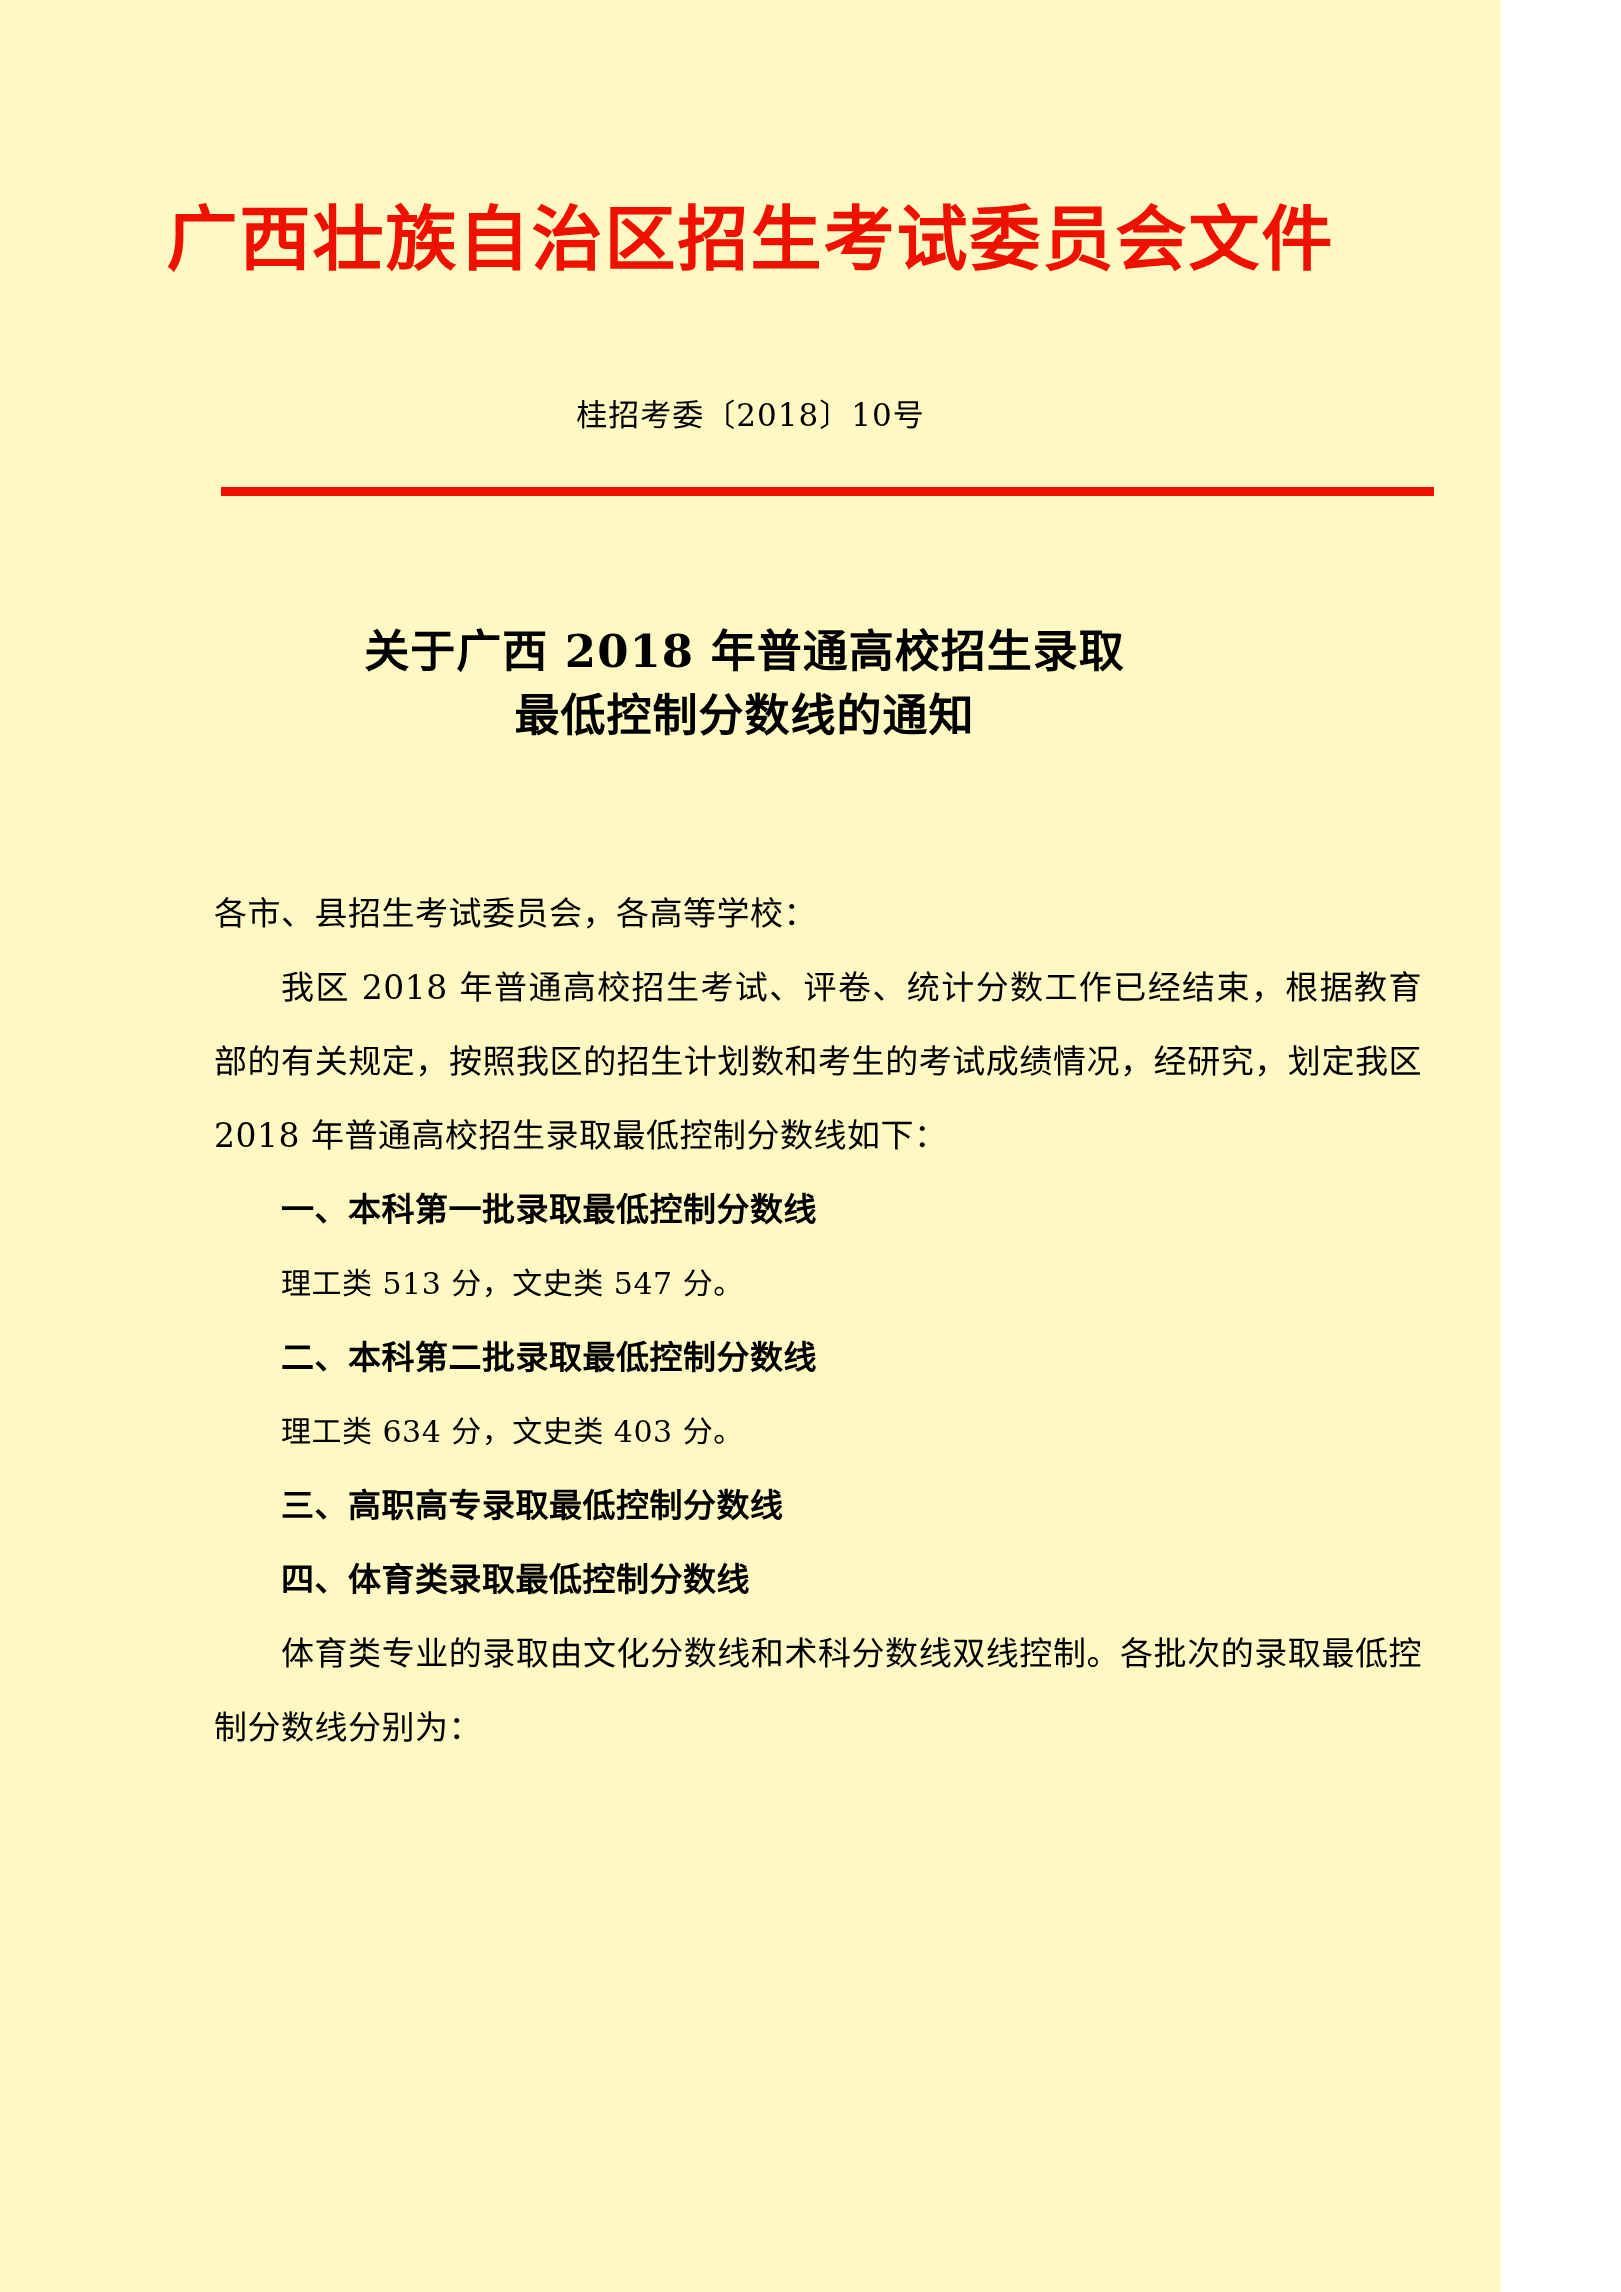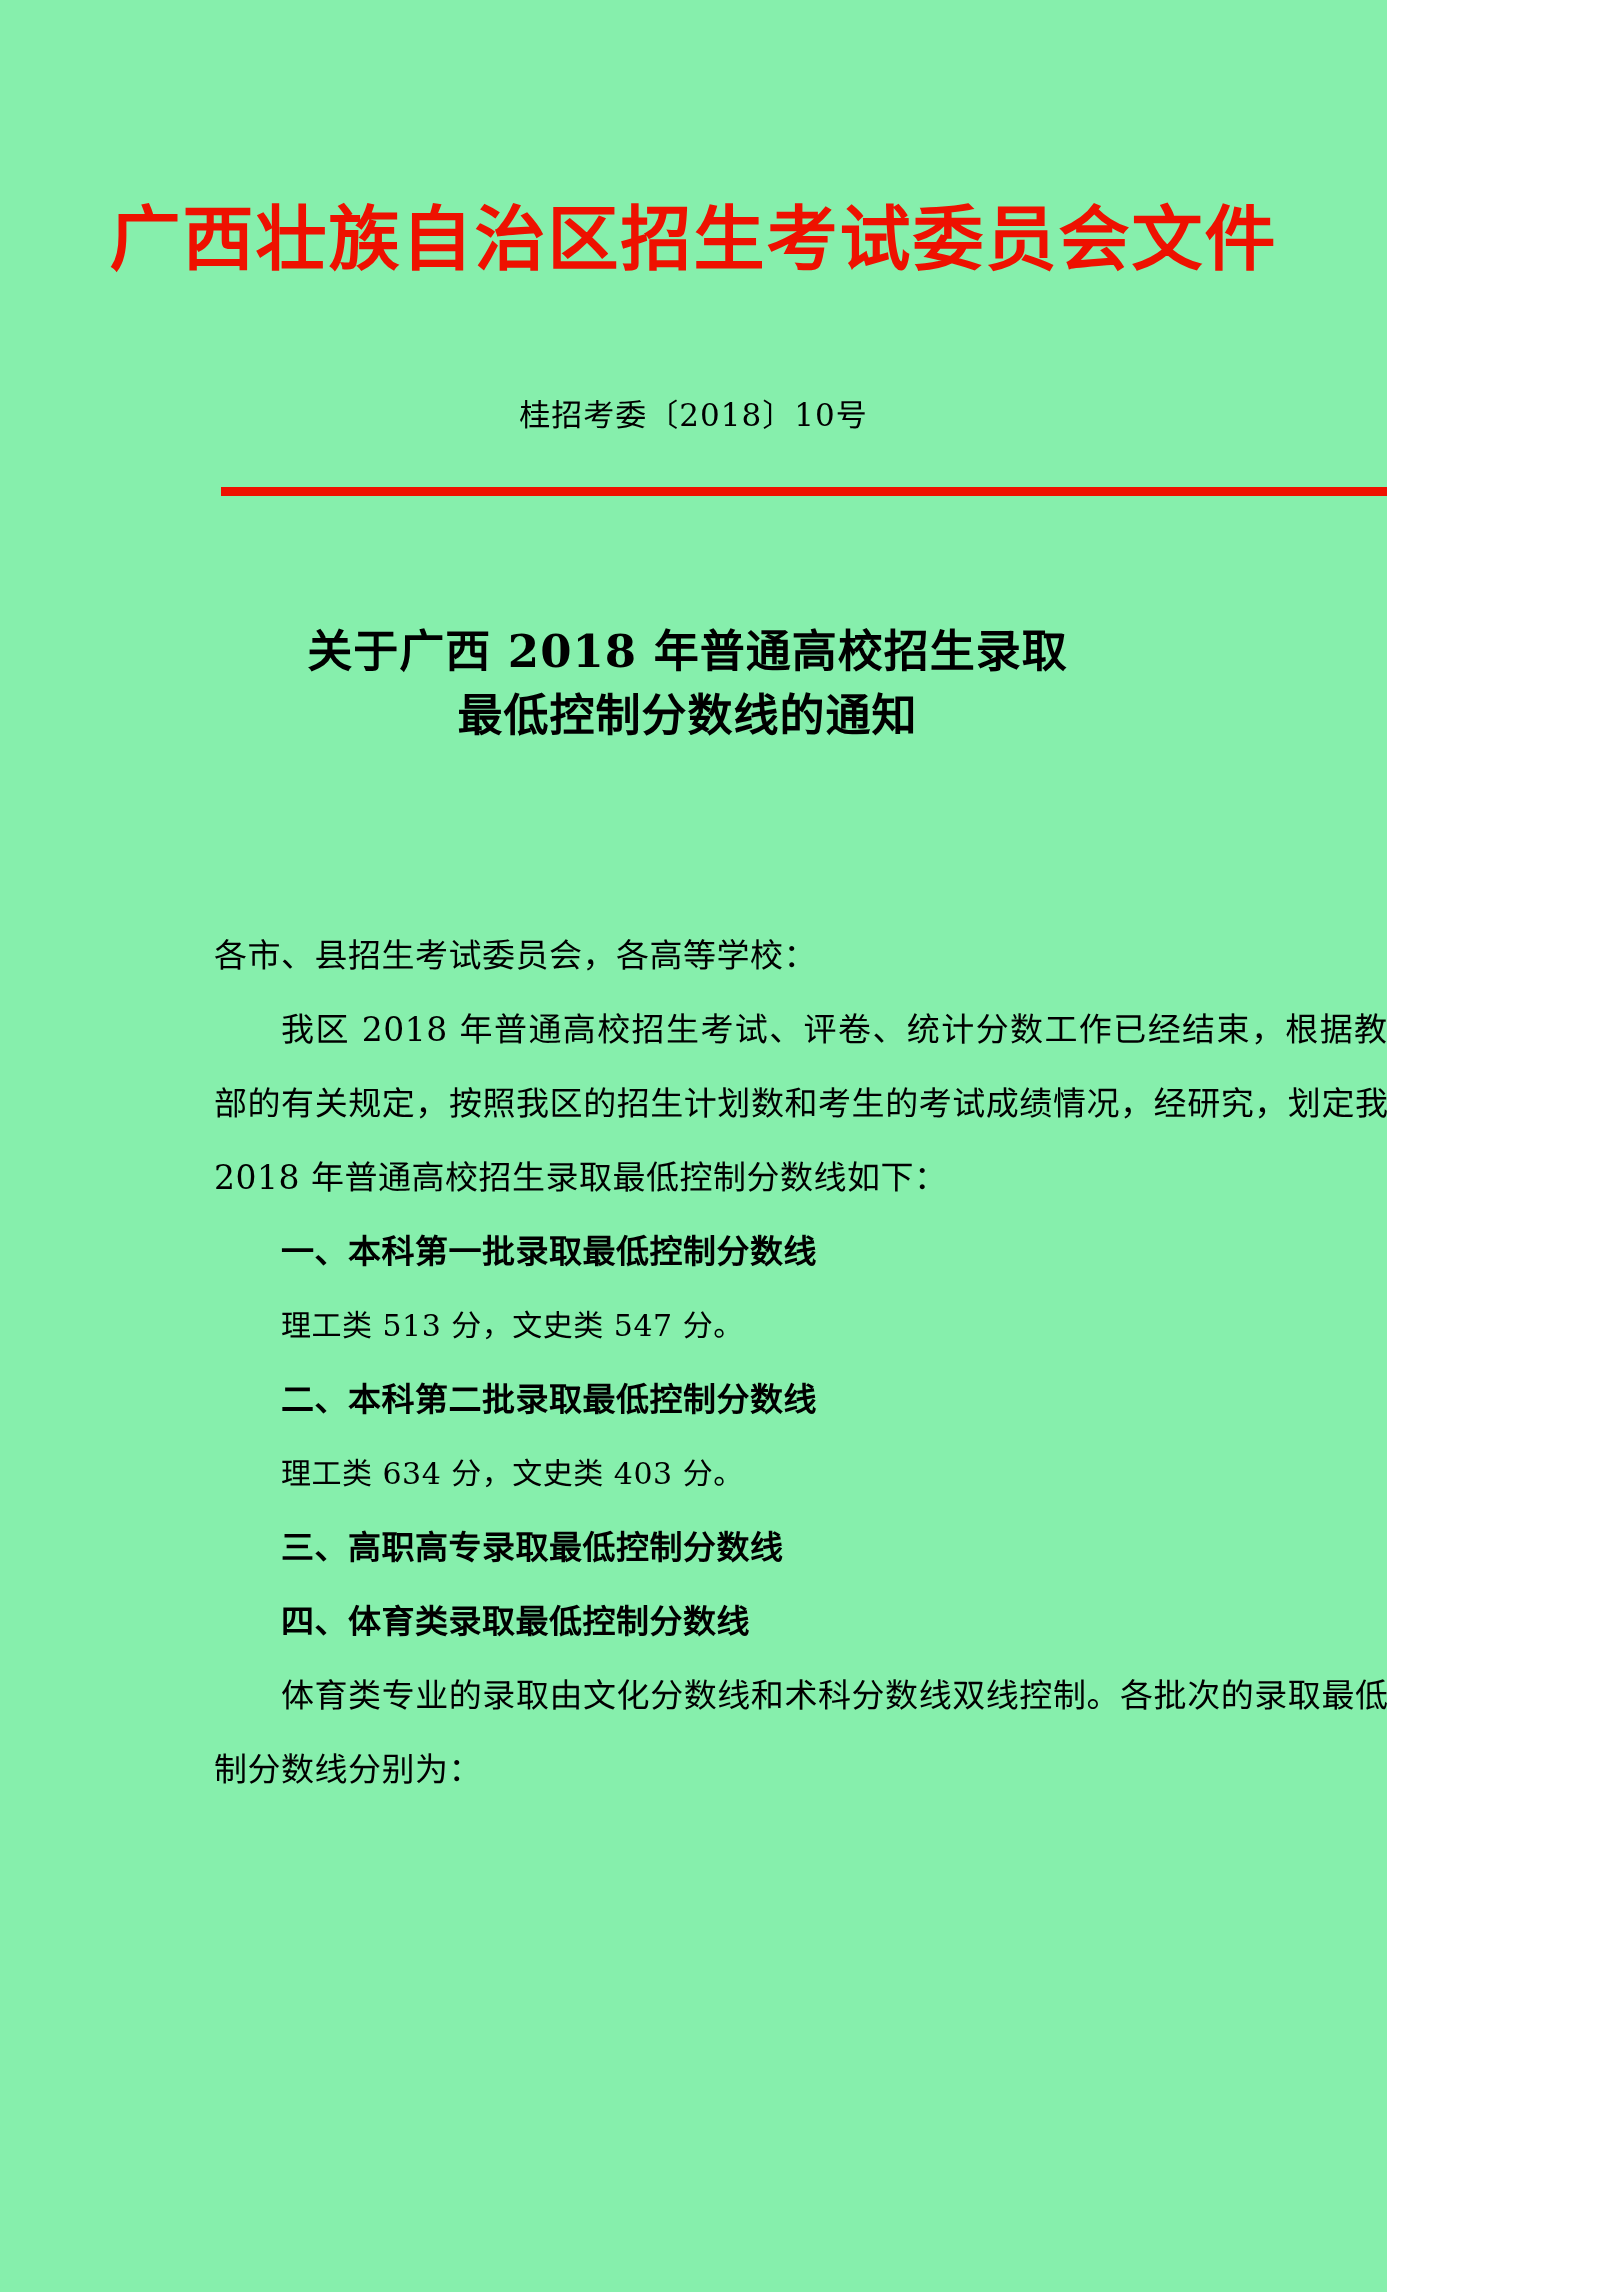--- a/index.html
+++ b/index.html
@@ -4,23 +4,23 @@
 <title>桂招考委〔2018〕10号</title>
 <style>
   html, body {
     margin: 0;
     padding: 0;
     background: #ffffff;
   }
 
   .page {
     position: relative;
-    width: 1387px;
+    width: 1501px;
     height: 2293px;
-    background: #86efac;
+    background: #fef9c3;
     box-sizing: border-box;
     overflow: hidden;
     font-family: "DejaVu Serif", "Liberation Serif", serif;
   }
 
   
   .masthead {
     position: absolute;
     left: 0;
     right: 0;
@@ -85,21 +85,21 @@
 
   .notice-title .tline {
     display: block;
     white-space: nowrap;
   }
 
   
   .body-block {
     position: absolute;
     left: 214px;
-    top: 919px;
+    top: 877px;
     width: 1208px;
   }
 
   .para {
     font-family: "DejaVu Serif", "Liberation Serif", serif;
     font-size: 33px;
     line-height: 74px;
     color: #000000;
     margin: 0;
     text-align: justify;

